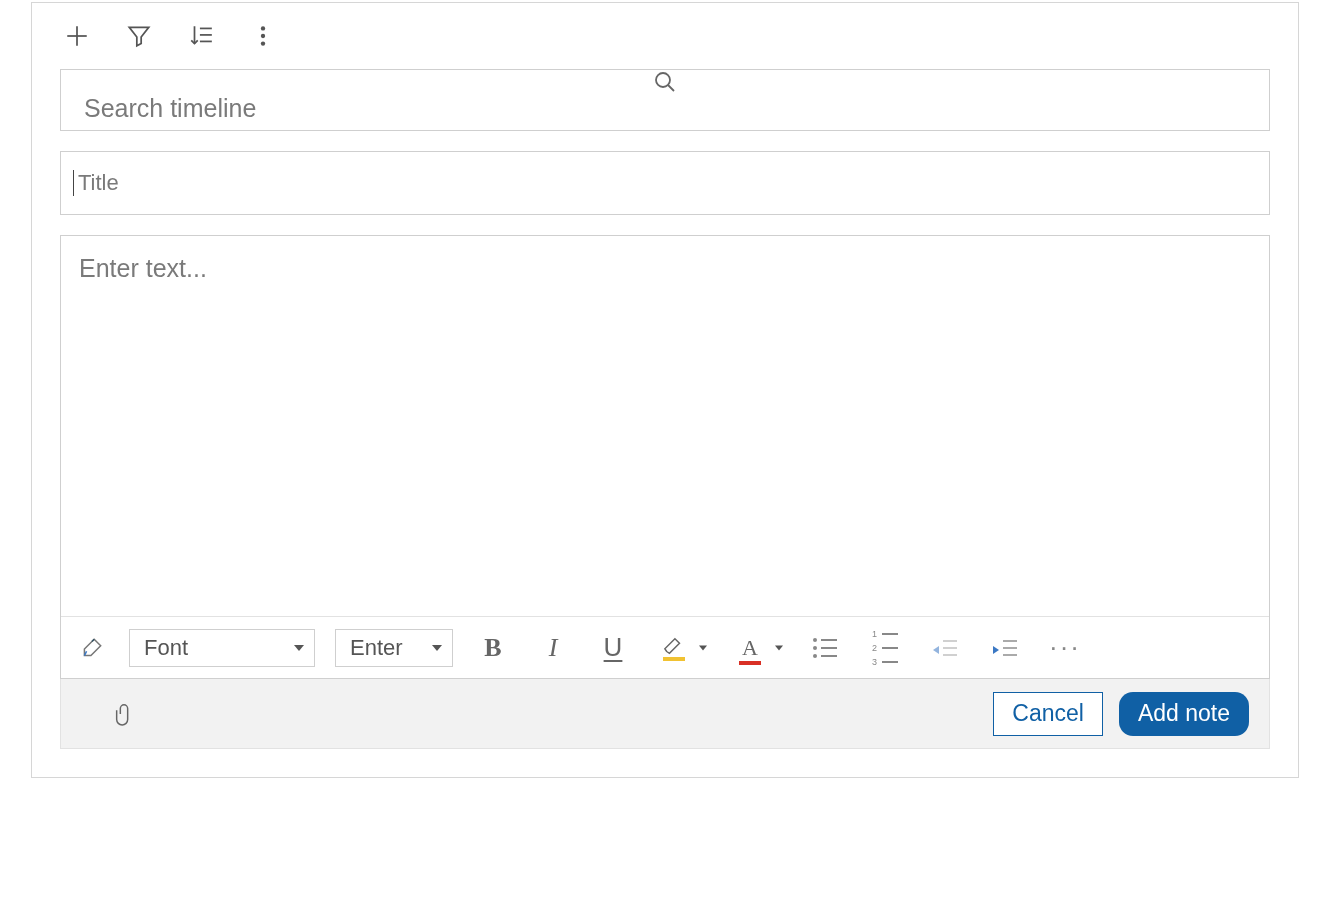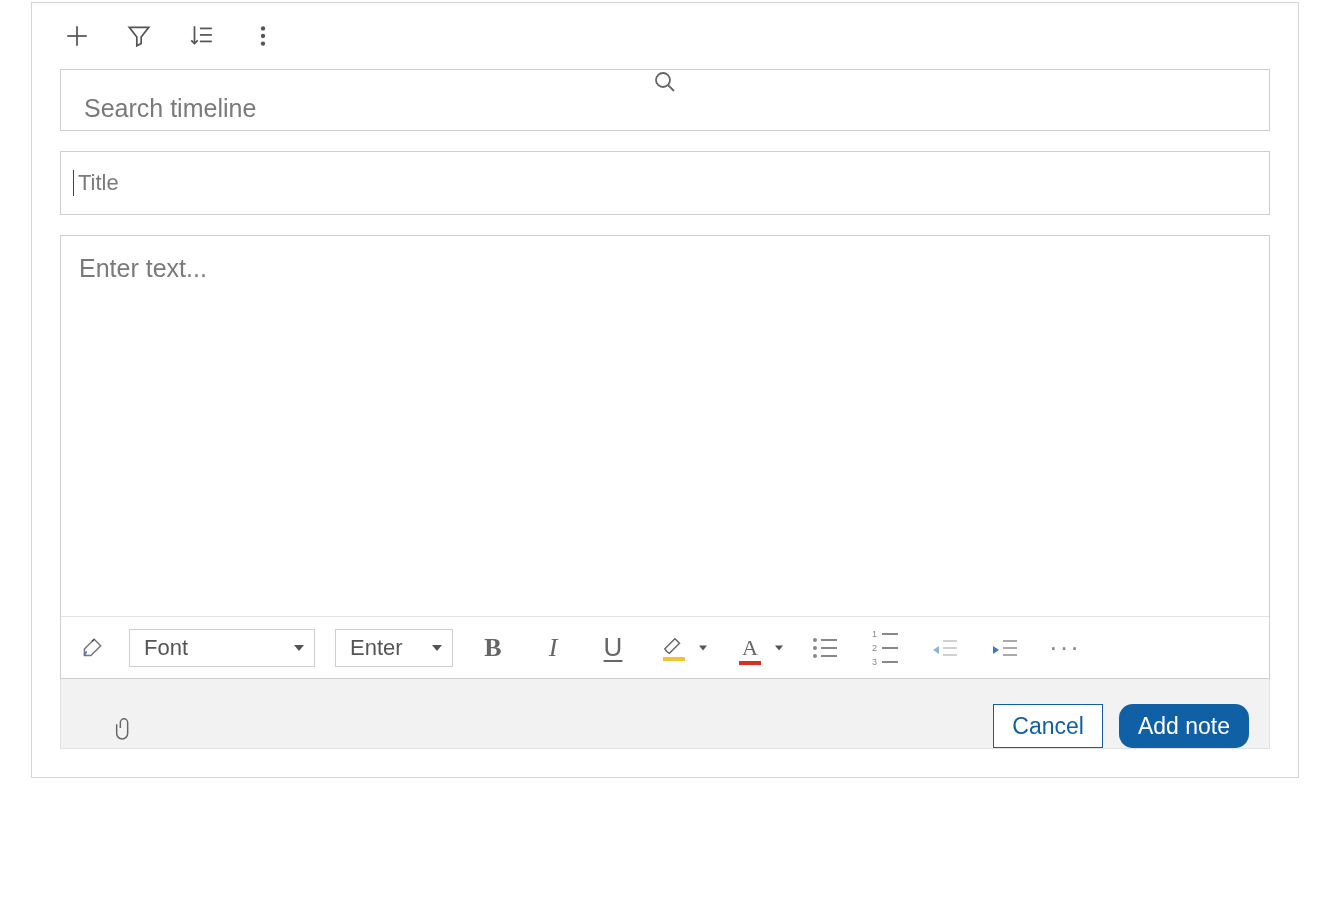--- a/index.html
+++ b/index.html
@@ -152,21 +152,21 @@
       position:absolute; top:8px; width:0;height:0;
       border-top:4px solid transparent; border-bottom:4px solid transparent;
     }
     .footer {
       margin: 0 28px 28px 28px;
       border: 1px solid #e2e2e2;
       border-top: none;
       background: #f2f2f2;
       height: 70px;
       display: flex;
-      align-items: flex-end;
+      align-items: center;
       padding: 0 20px 0 48px;
     }
     .attach-btn {
       width: 30px; height: 40px;
       display:flex; align-items:center; justify-content:center;
       cursor:pointer; color:#666;
     }
     .footer-spacer { flex:1; }
     .btn {
       height: 44px;

